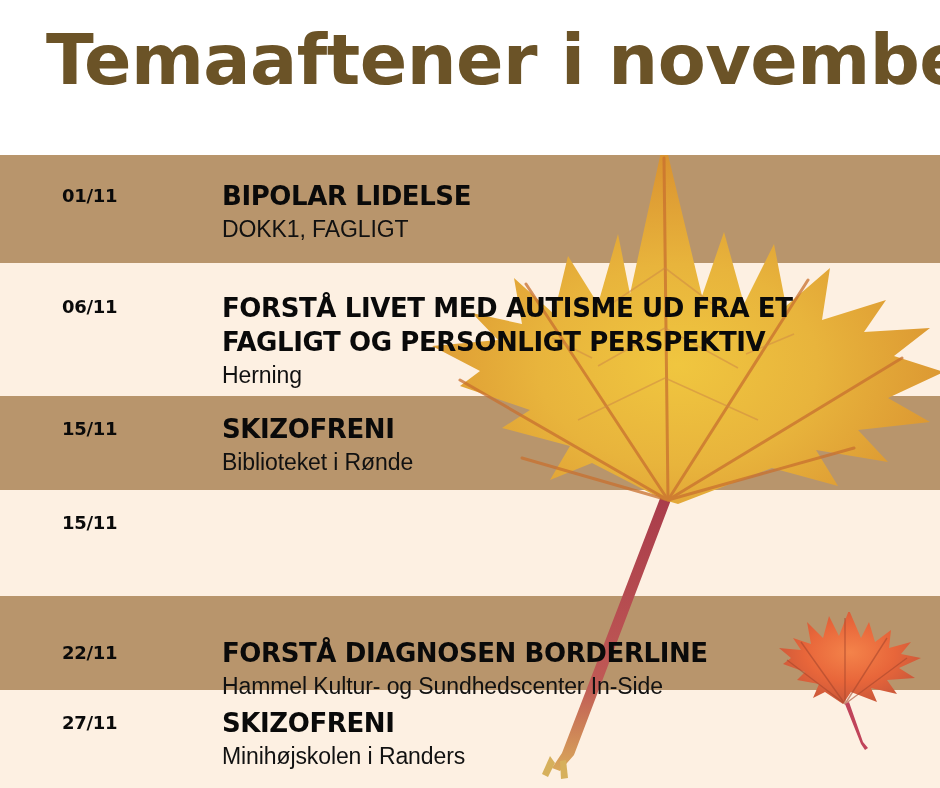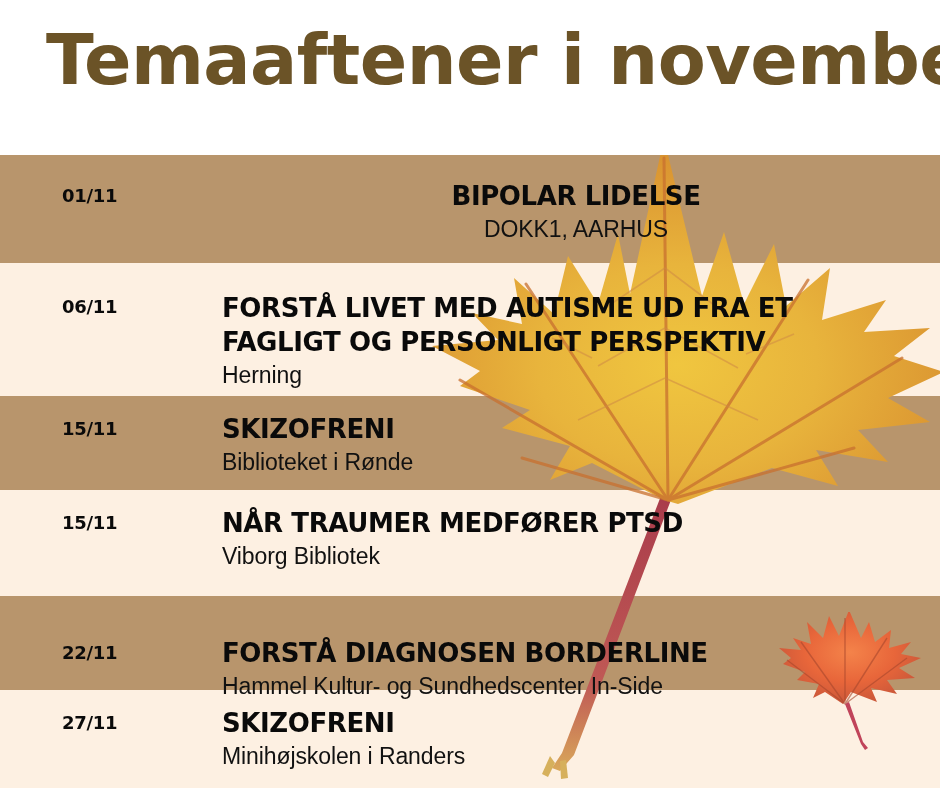--- a/index.html
+++ b/index.html
@@ -208,25 +208,25 @@
       <path d="M70 92 L86 132 L90 138 L93 136 L88 130 L74 90 Z" fill="#c0445a"></path>
     </svg>
   </div>
 
   <div id="header">
     <div id="poster-title">Temaaftener i november</div>
   </div>
 
   <div class="row" style="top:155px; height:108px;">
     <div class="row-date" style="top:30px;">01/11</div>
-    <div class="row-body" style="top:24px;text-align:center;">
+    <div class="row-body" style="top:24px;">
       <div class="row-title">
         <span class="ln">BIPOLAR LIDELSE</span>
       </div>
-      <div class="row-venue">DOKK1, AARHUS</div>
+      <div class="row-venue">DOKK1, FAGLIGT</div>
     </div>
   </div>
 
   <div class="row" style="top:263px; height:133px;margin-top:12px;">
     <div class="row-date" style="top:21px;">06/11</div>
     <div class="row-body" style="top:16px;">
       <div class="row-title">
         <span class="ln">FORSTÅ LIVET MED AUTISME UD FRA ET</span>
         <span class="ln">FAGLIGT OG PERSONLIGT PERSPEKTIV</span>
       </div>
@@ -239,26 +239,20 @@
     <div class="row-body" style="top:16px;">
       <div class="row-title">
         <span class="ln">SKIZOFRENI</span>
       </div>
       <div class="row-venue">Biblioteket i Rønde</div>
     </div>
   </div>
 
   <div class="row" style="top:490px; height:106px;">
     <div class="row-date" style="top:22px;">15/11</div>
-    <div class="row-body" style="top:16px;">
-      <div class="row-title">
-        <span class="ln">NÅR TRAUMER MEDFØRER PTSD</span>
-      </div>
-      <div class="row-venue">Viborg Bibliotek</div>
-    </div>
   </div>
 
   <div class="row" style="top:596px; height:100px;margin-top:24px;">
     <div class="row-date" style="top:22px;">22/11</div>
     <div class="row-body" style="top:16px;">
       <div class="row-title">
         <span class="ln">FORSTÅ DIAGNOSEN BORDERLINE</span>
       </div>
       <div class="row-venue">Hammel Kultur- og Sundhedscenter In-Side</div>
     </div>

